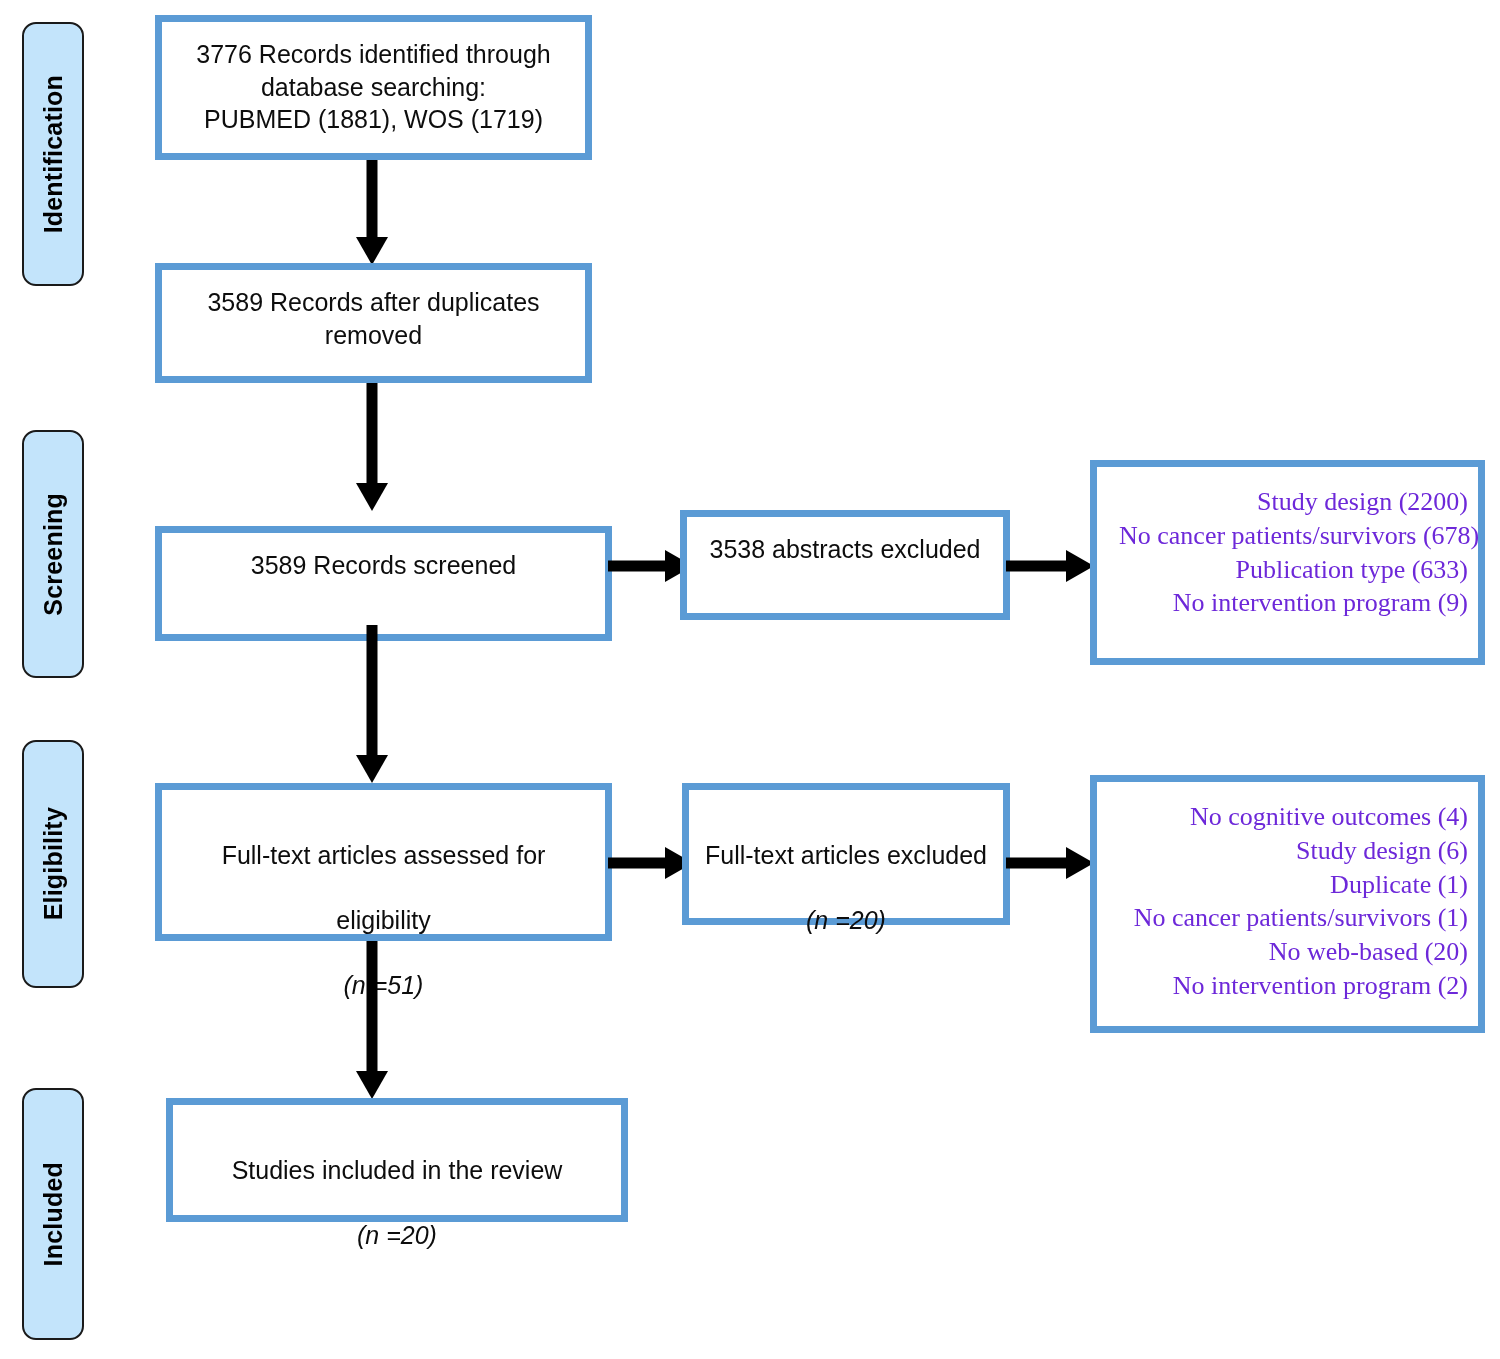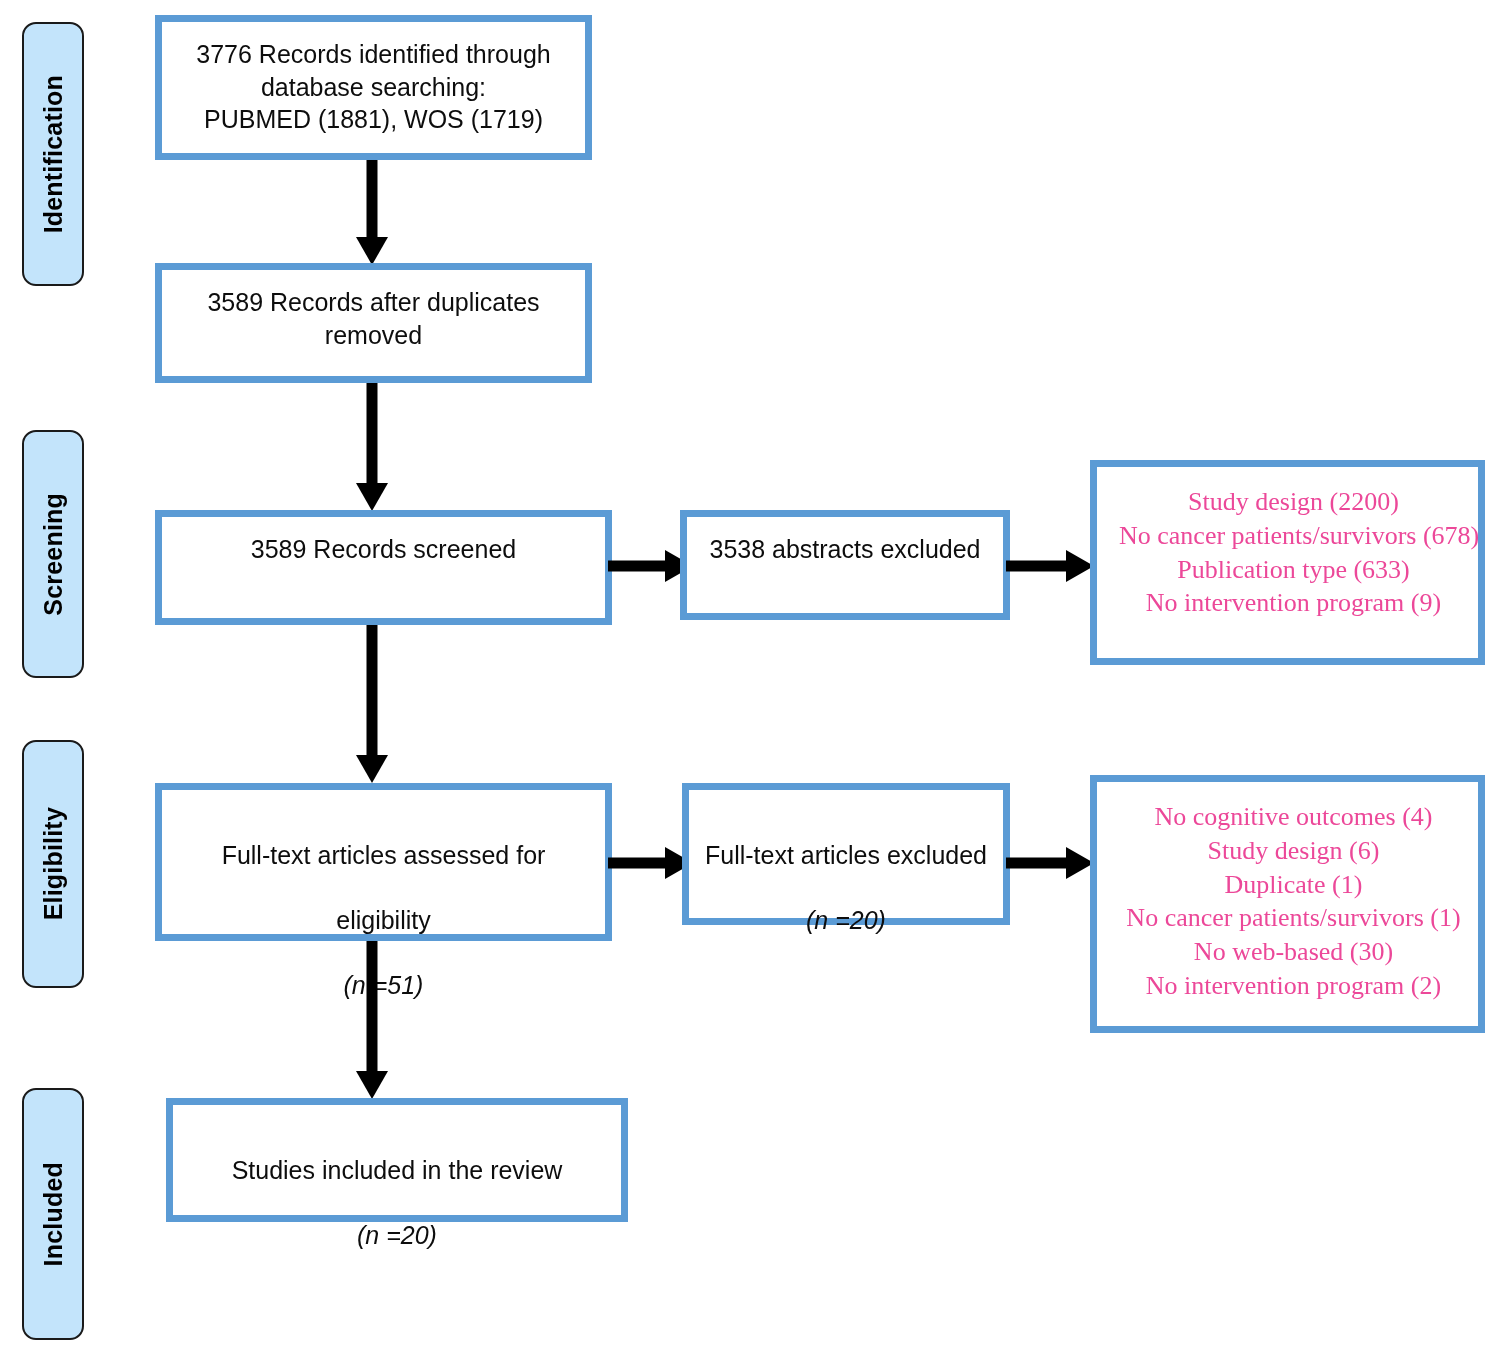--- a/index.html
+++ b/index.html
@@ -57,22 +57,22 @@
   }
   .flow-box .box-text .n-italic {
     font-style: italic;
   }
 
   
   .reason-box .reason-list {
     font-family: "Liberation Serif", serif;
     font-size: 26px;
     line-height: 1.30;
-    color: #ec4899;
-    text-align: center;
+    color: #6d28d9;
+    text-align: right;
     padding: 18px 10px 0 22px;
   }
   .reason-box .reason-line {
     display: block;
     white-space: nowrap;
   }
 
   
   .arrow-v {
     position: absolute;
@@ -154,21 +154,21 @@
   <div class="flow-box" style="left:155px; top:263px; width:437px; height:120px;">
     <div class="box-text">3589 Records after duplicates
 removed</div>
   </div>
 
   <div class="arrow-v" style="left:350px; top:383px; width:44px; height:128px;">
     <div class="shaft" style="height:100px;"></div>
     <div class="head"></div>
   </div>
 
-  <div class="flow-box" style="left:155px; top:510px; width:457px; height:115px;">
+  <div class="flow-box" style="left:155px; top:526px; width:457px; height:115px;">
     <div class="box-text">3589 Records screened</div>
   </div>
 
   <div class="arrow-v" style="left:350px; top:625px; width:44px; height:158px;">
     <div class="shaft" style="height:130px;"></div>
     <div class="head"></div>
   </div>
 
   <div class="arrow-h" style="left:608px; top:548px; width:85px; height:36px;">
     <div class="shaft" style="width:62px;"></div>
@@ -217,21 +217,21 @@
     <div class="shaft" style="width:65px;"></div>
     <div class="head"></div>
   </div>
 
   <div class="flow-box reason-box" style="left:1090px; top:775px; width:395px; height:258px;">
     <div class="reason-list">
       <span class="reason-line">No cognitive outcomes (4)</span>
       <span class="reason-line">Study design (6)</span>
       <span class="reason-line">Duplicate (1)</span>
       <span class="reason-line">No cancer patients/survivors (1)</span>
-      <span class="reason-line">No web-based (30)</span>
+      <span class="reason-line">No web-based (20)</span>
       <span class="reason-line">No intervention program (2)</span>
     </div>
   </div>
 
   <div class="arrow-v" style="left:350px; top:941px; width:44px; height:158px;">
     <div class="shaft" style="height:130px;"></div>
     <div class="head"></div>
   </div>
 
   <div class="flow-box" style="left:166px; top:1098px; width:462px; height:124px;">

